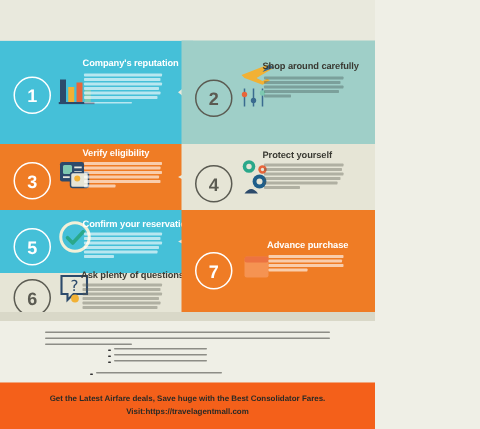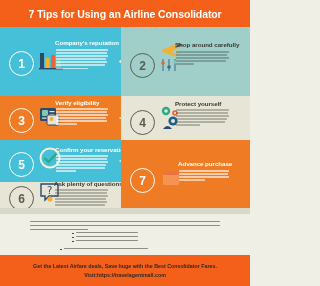--- a/index.html
+++ b/index.html
@@ -87,23 +87,20 @@
     display:flex;flex-direction:column;align-items:center;justify-content:center;
   }
   .cta-line1{color:#2a2a26;font-size:5.3px;font-weight:bold;white-space:nowrap;}
   .cta-line2{color:#2a2a26;font-size:5.3px;font-weight:bold;white-space:nowrap;margin-top:2.5px;}
 </style>
 </head>
 <body>
 
 <div class="page">
 
-  <div class="header">
-    <div class="header-title">7 Tips for Using an Airline Consolidator</div>
-  </div>
 
   <div class="band" style="top:27px;height:69px;">
 
     <div class="half left c-blue notch-right">
       <div class="tip">
         <div class="num" style="left:9px;top:24px;">1</div>
         <div class="icon" style="left:39px;top:22px;">
           <svg width="26" height="22" viewBox="0 0 26 22">
             <rect x="1" y="4" width="4" height="15" fill="#2c4a6b"></rect>
             <rect x="6.5" y="9" width="4" height="10" fill="#f2b134"></rect>

